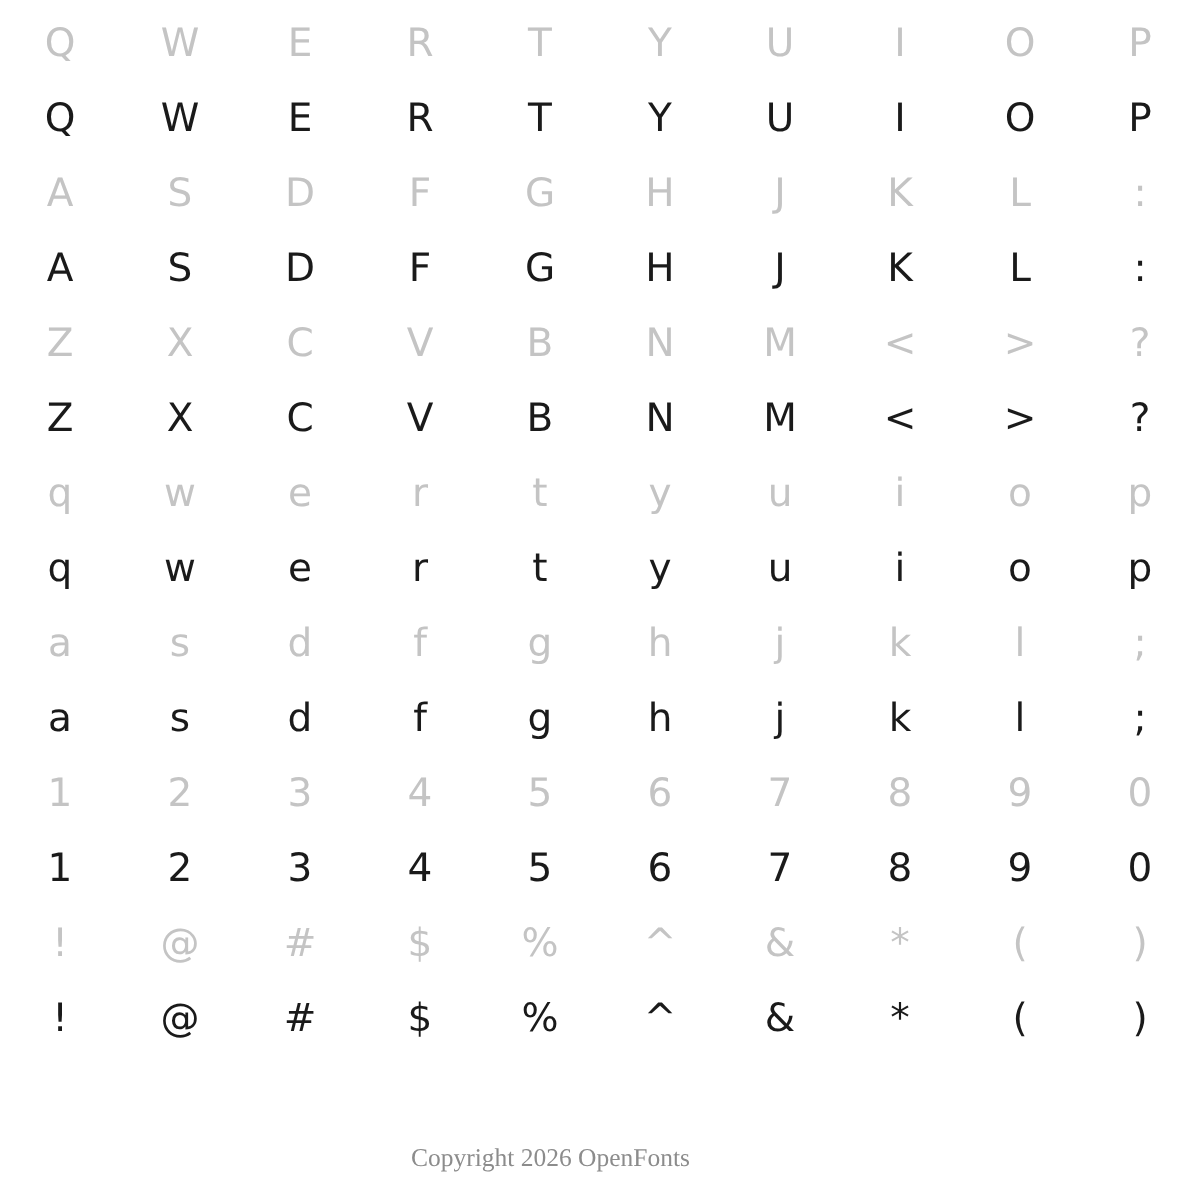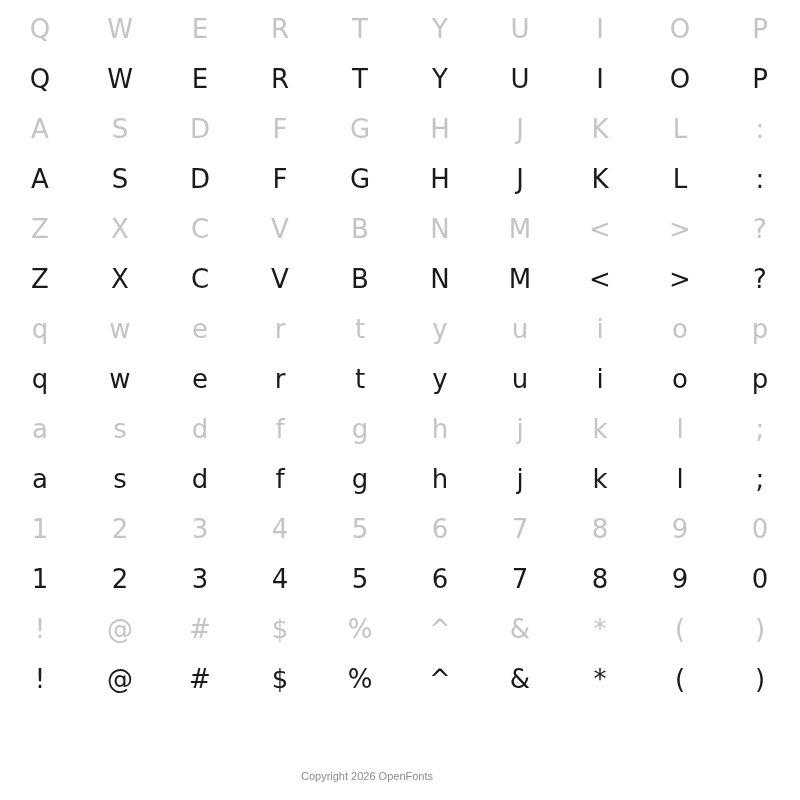--- a/index.html
+++ b/index.html
@@ -47,23 +47,23 @@
   }
   .row.dark .cell {
     color: #1a1a1a;
   }
   .footer {
     position: absolute;
     left: 0;
     bottom: 18px;
     width: 800px;
     text-align: center;
-    font-size: 11px;
+    font-size: 17px;
     color: #8c8c8c;
-    font-family: Liberation Sans, sans-serif;
+    font-family: Liberation Serif, serif;
   }
   .footer-inner {
     display: inline-block;
     padding-right: 66px;
   }
 </style>
 </head>
 <body>
 
 <div class="sheet">

